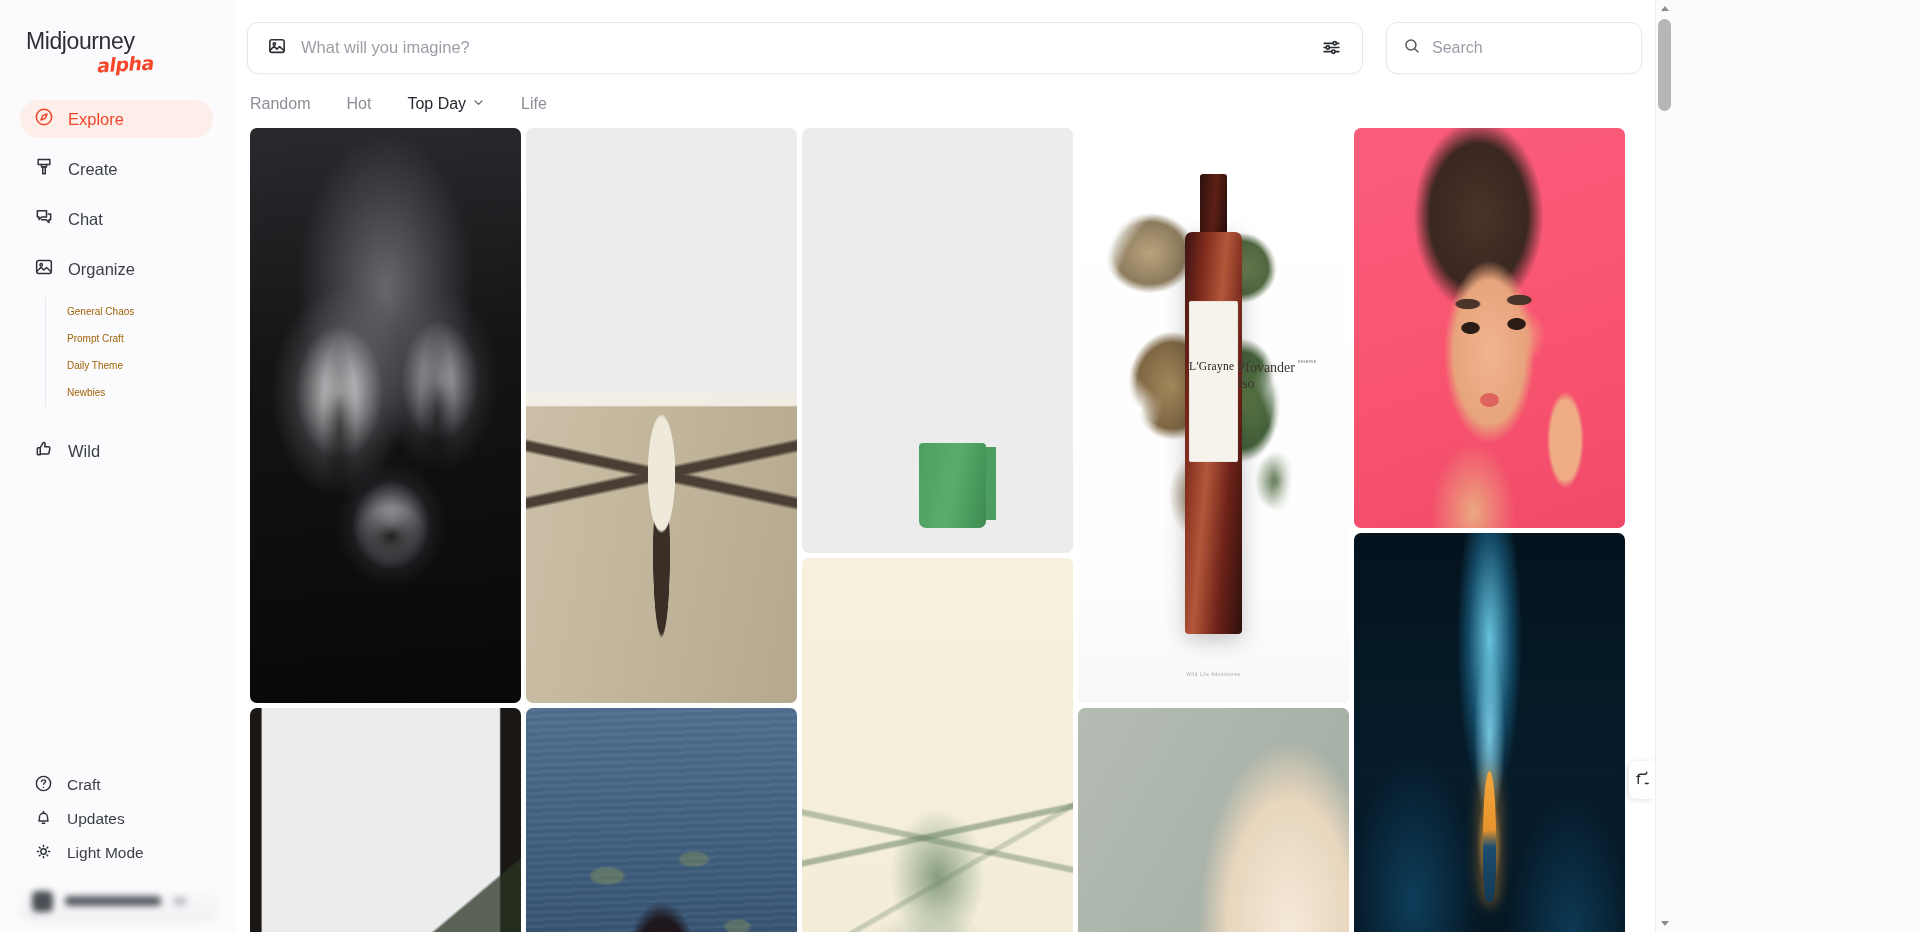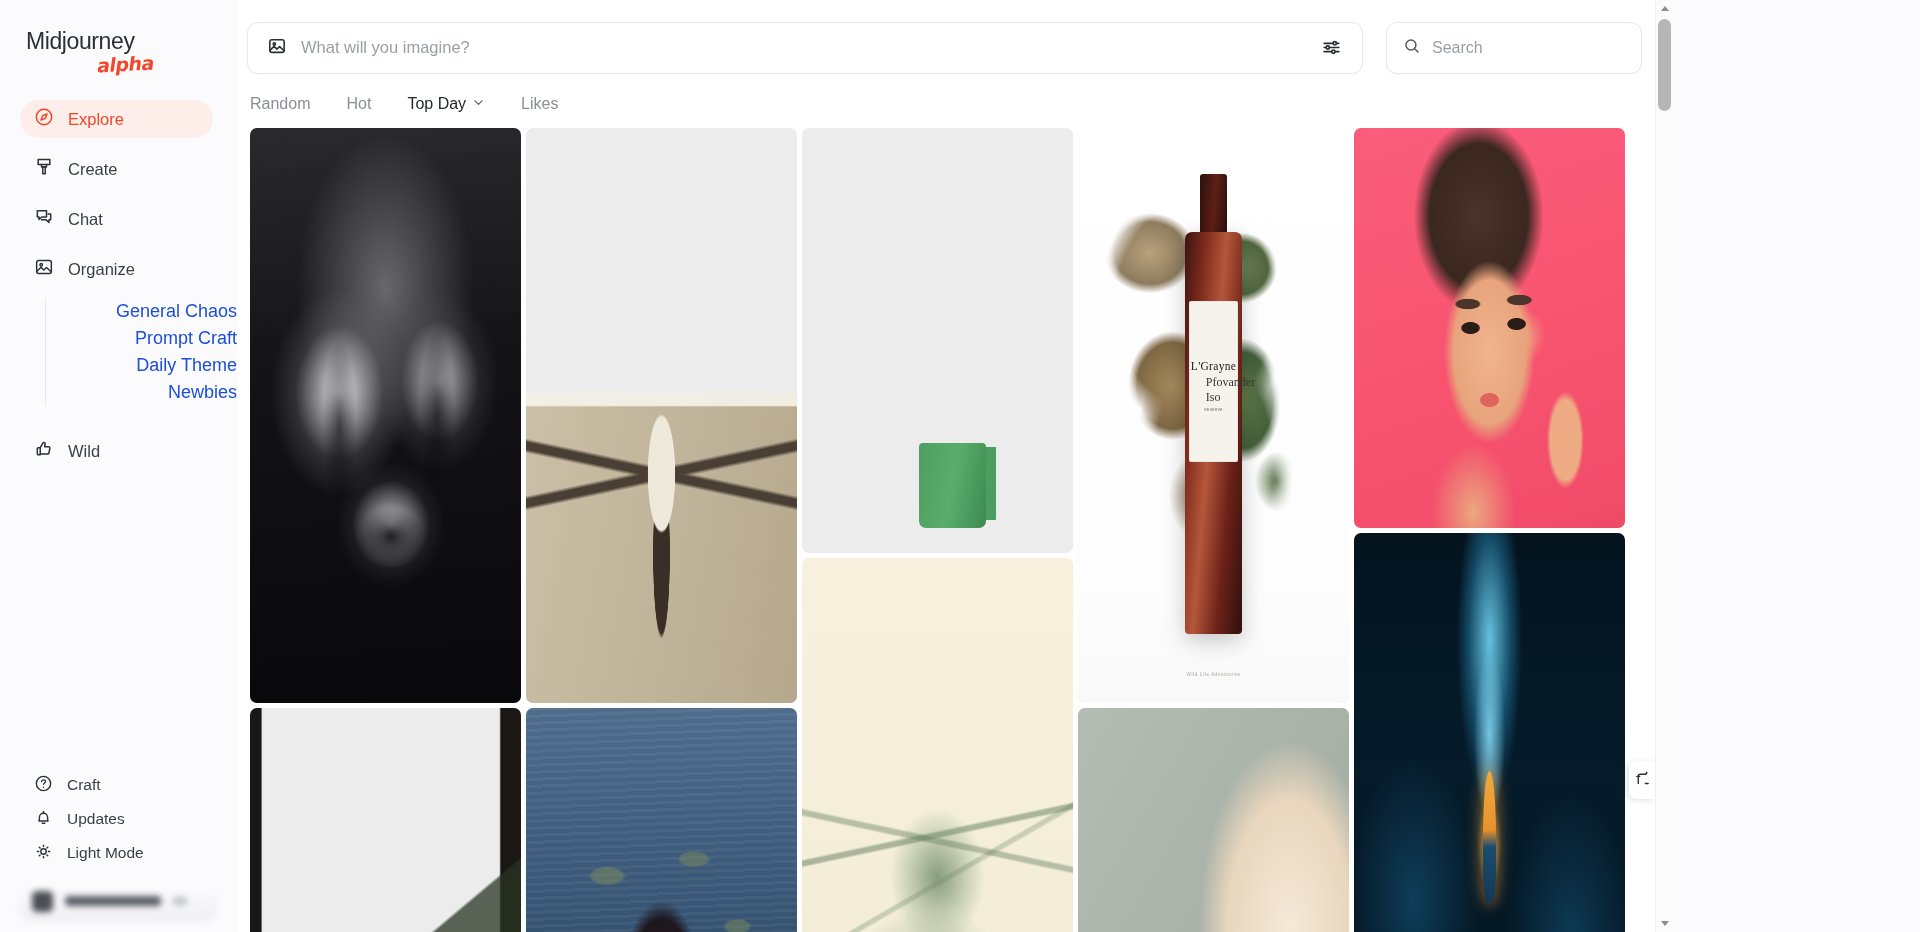--- a/index.html
+++ b/index.html
@@ -44,22 +44,22 @@
   }
   .nav-item + .nav-item { margin-top: 12px; }
   .nav-item.active {
     background: #fdeeea; color: #f0462a; text-align: center;
   }
   .nav-item.active svg { stroke: #f0462a; }
   .nav-item svg { stroke: #2e3238; flex: 0 0 auto; }
 
   .subnav { margin: 10px 0 0 45px; padding-left: 21px; border-left: 1.5px solid #e7e7ec; }
   .subnav-item {
-    font-size: 18px; color: #1d4ed8;
-    height: 27px; line-height: 27px; cursor: pointer; text-align: right;
+    font-size: 10px; color: #a16207;
+    height: 27px; line-height: 27px; cursor: pointer;
   }
 
   .nav-gap { height: 16px; }
 
   .sidebar-bottom {
     margin-top: auto; padding-bottom: 12px;
   }
   .foot-item {
     display: flex; align-items: center; gap: 14px;
     height: 34px; margin: 0 24px 0 20px; padding: 0 14px;
@@ -246,26 +246,26 @@
     box-shadow: 0 6px 22px rgba(0,0,0,.22);
   }
   .wine-neck {
     position:absolute; left:45%; top:8%; width:10%; height:14%;
     background: linear-gradient(95deg,#2b100c 0%,#5e2016 50%,#220c09 100%);
     border-radius: 3px 3px 0 0;
   }
   .wine-label {
     position:absolute; left:41%; top:30%; width:18%; height:28%;
     background:#f6f3ec; border-radius:2px;
-    display:flex; flex-direction:column; align-items:center; gap:3px;
+    display:flex; flex-direction:row; align-items:flex-start; gap:3px;
     padding-top: 22%;
     box-shadow: inset 0 0 0 1px rgba(0,0,0,.05);
   }
   .wine-label .t1 { font-family:"Liberation Serif", serif; font-size:11.5px; color:#23201c; letter-spacing:.3px; }
-  .wine-label .t2 { font-family:"Liberation Serif", serif; font-size:12px; color:#3b362f;margin-left:34px; }
+  .wine-label .t2 { font-family:"Liberation Serif", serif; font-size:14px; color:#3b362f; }
   .wine-label .t3 { font-size:3.4px; color:#6b665e; letter-spacing:.3px; }
   .wine-caption { position:absolute; left:0; right:0; bottom:4.5%; text-align:center;
     font-size:4.6px; color:#a9a49c; letter-spacing:.6px; }
 
   .art-popart {
     background:
       radial-gradient(ellipse 22% 30% at 50% 56%, #f0b48e 0%, #e8a47c 60%, transparent 76%),
       radial-gradient(ellipse 30% 30% at 46% 22%, #4a332a 0%, #3a2720 60%, transparent 80%),
       radial-gradient(ellipse 11% 9% at 62% 52%, #eeab84 0%, transparent 78%),
       radial-gradient(ellipse 20% 22% at 44% 96%, #eba87f 0%, transparent 78%),
@@ -517,21 +517,21 @@
       <div class="filter">Random</div>
       <div class="filter">Hot</div>
       <div class="filter active">
         <span>Top Day</span>
         <span>
           <svg width="13" height="13" viewBox="0 0 24 24" fill="none" stroke="#55595f" stroke-width="2.2" stroke-linecap="round" stroke-linejoin="round">
             <path d="M5.5 9l6.5 6.4L18.5 9"></path>
           </svg>
         </span>
       </div>
-      <div class="filter">Likes</div>
+      <div class="filter">Life</div>
     </div>
 
     <div class="grid-wrap">
       <div class="grid">
 
         <div class="col">
           <div class="card" style="height:575px;">
             <div class="art art-joker"></div>
           </div>
           <div class="card" style="height:420px;">

